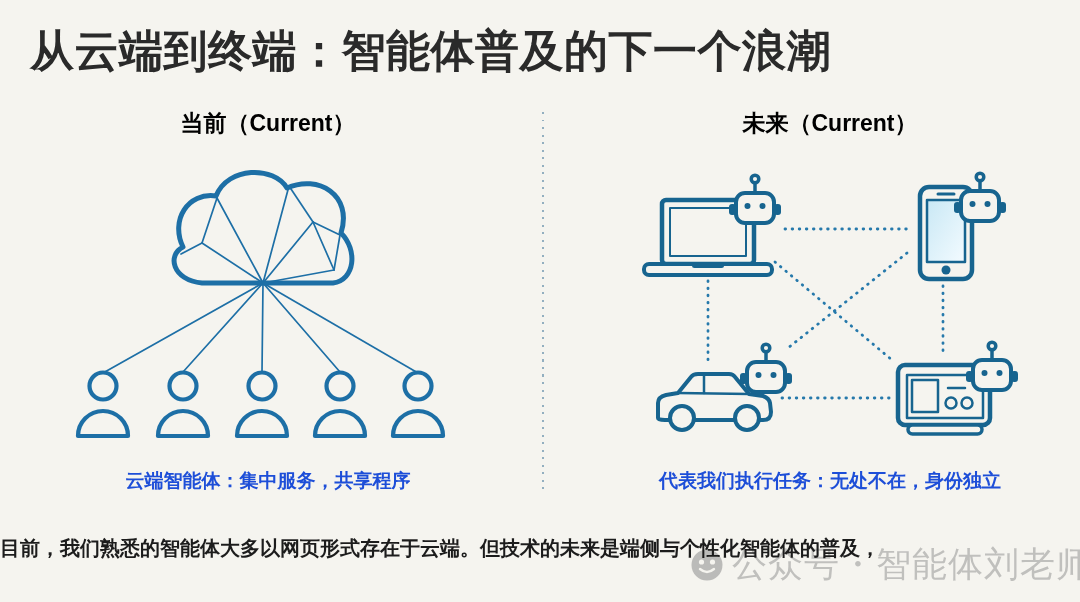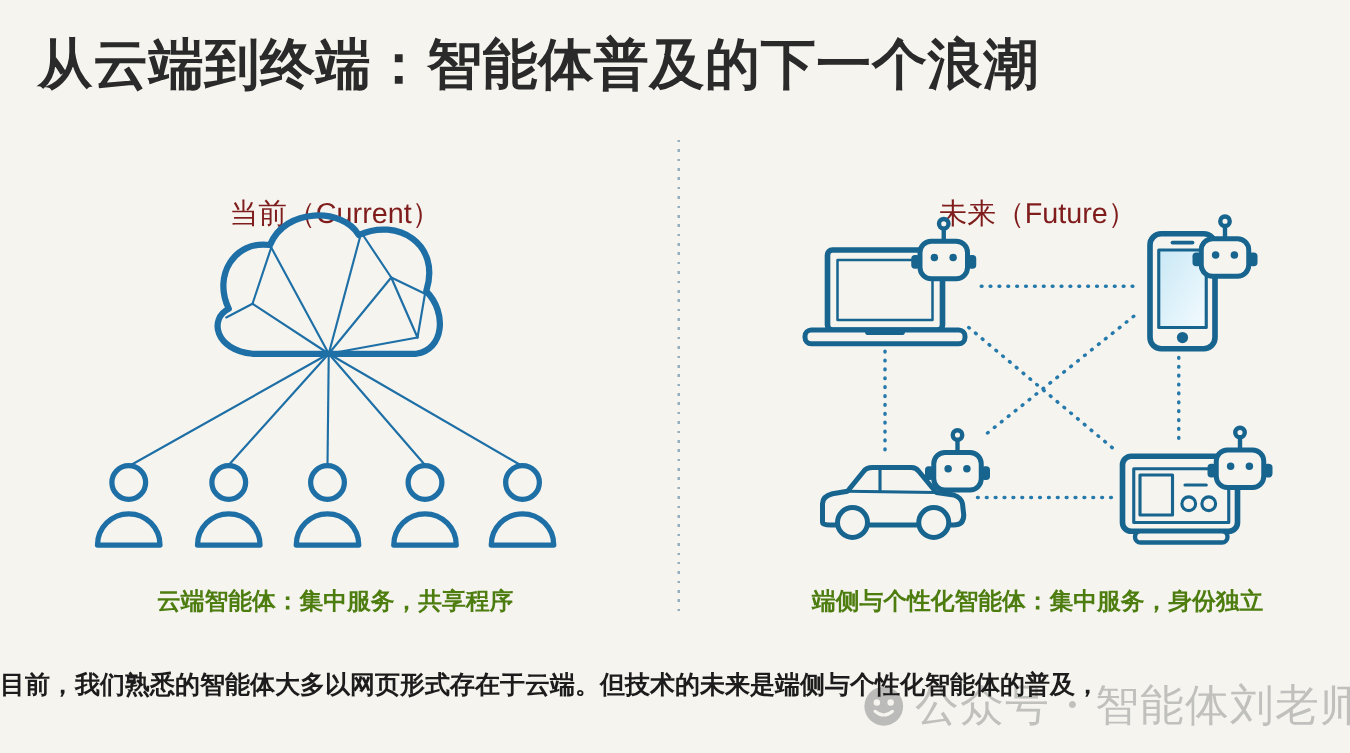--- a/index.html
+++ b/index.html
@@ -12,37 +12,36 @@
     overflow:hidden;
     color:#1f1f1f;
   }
   .title {
     position:absolute; left:30px; top:22px;
     font-size:44px; font-weight:900; color:#2a2a2a;
     letter-spacing:0.5px;
   }
   .panel-heading {
     position:absolute; top:108px;
-    font-size:23px; font-weight:400; color:#7f1d1d;
+    font-size:23px; font-weight:700; color:#000000;
     text-align:center;
-    margin-top:47px;
   }
   .panel-heading.left { left:48px; width:440px; }
   .panel-heading.right { left:600px; width:460px; }
   .diagram { position:absolute; }
   .diagram.left { left:50px; top:150px; }
   .diagram.right { left:620px; top:150px; }
   .divider {
     position:absolute; left:542px; top:112px;
     width:2px; height:378px;
     background-image:repeating-linear-gradient(to bottom,#93afc0 0 2px,transparent 2px 7.5px);
   }
   .caption {
     position:absolute; top:468px;
-    font-size:19px; font-weight:600; color:#4d7c0f;
+    font-size:19px; font-weight:600; color:#1d4ed8;
     text-align:center;
   }
   .caption.left { left:48px; width:440px; }
   .caption.right { left:600px; width:460px; }
   .footer {
     position:absolute; left:0; top:534px; width:956px;
     z-index:2;
   }
   .footer p {
     font-size:20px; font-weight:600; color:#1c1c1c;
@@ -57,21 +56,21 @@
     font-size:35px; font-weight:400; color:#969696;
     letter-spacing:1px; white-space:nowrap;
   }
 </style>
 </head>
 <body>
 
 <h1 class="title">从云端到终端：智能体普及的下一个浪潮</h1>
 
 <div class="panel-heading left">当前（Current）</div>
-<div class="panel-heading right">未来（Future）</div>
+<div class="panel-heading right">未来（Current）</div>
 
 <div class="divider"></div>
 
 <svg class="diagram left" width="480" height="320" viewBox="0 0 480 320">
   <g stroke="#1d6fa6" fill="none" stroke-linecap="round" stroke-linejoin="round">
 
     <g stroke-width="1.7">
       <line x1="213" y1="133" x2="53" y2="223"></line>
       <line x1="213" y1="133" x2="133" y2="222"></line>
       <line x1="213" y1="133" x2="212" y2="222"></line>
@@ -188,21 +187,21 @@
     </g>
 
     <use href="#robot" transform="translate(135,55)"></use>
     <use href="#robot" transform="translate(360,53)"></use>
     <use href="#robot" transform="translate(146,224)"></use>
     <use href="#robot" transform="translate(372,222)"></use>
   </g>
 </svg>
 
 <div class="caption left">云端智能体：集中服务，共享程序</div>
-<div class="caption right">端侧与个性化智能体：集中服务，身份独立</div>
+<div class="caption right">代表我们执行任务：无处不在，身份独立</div>
 
 <div class="watermark">
   <svg width="34" height="34" viewBox="0 0 34 34">
     <circle cx="17" cy="17" r="15.5" fill="#8d8d8d"></circle>
     <circle cx="11.5" cy="14" r="2.6" fill="#f5f4ef"></circle>
     <circle cx="22.5" cy="14" r="2.6" fill="#f5f4ef"></circle>
     <path d="M 10 21 Q 17 27 24 21" stroke="#f5f4ef" stroke-width="2.4" fill="none" stroke-linecap="round"></path>
   </svg>
   <span class="wm-text">公众号・智能体刘老师</span>
 </div>

